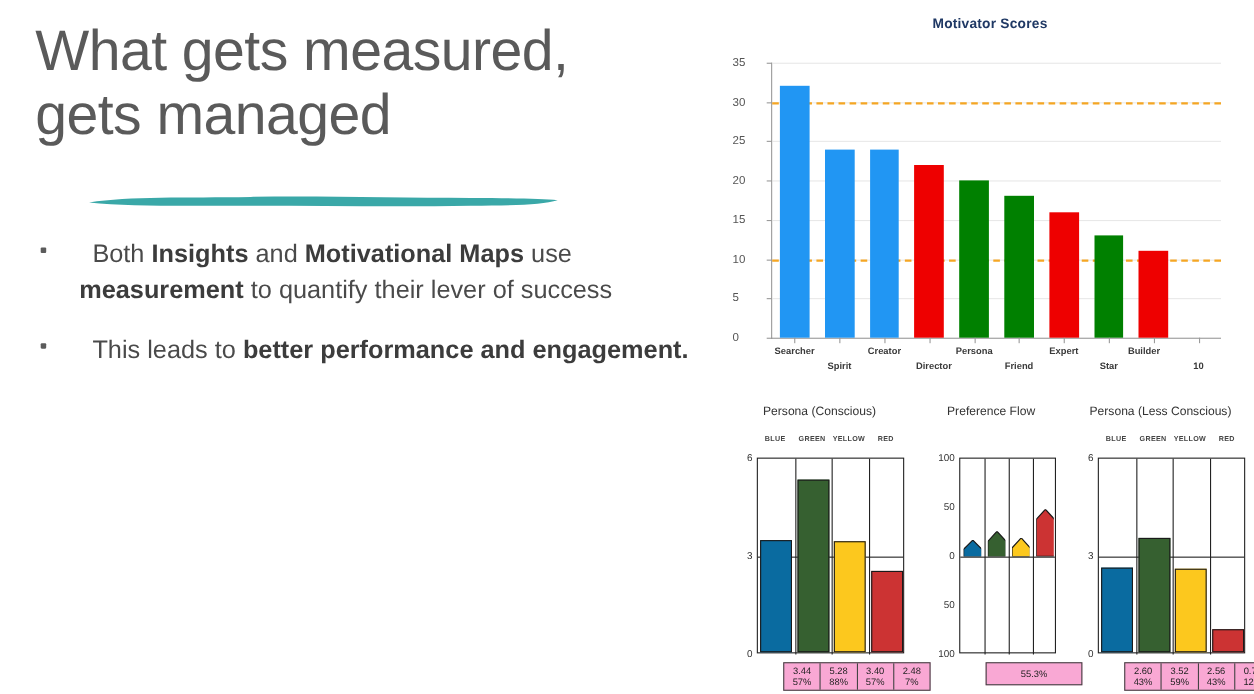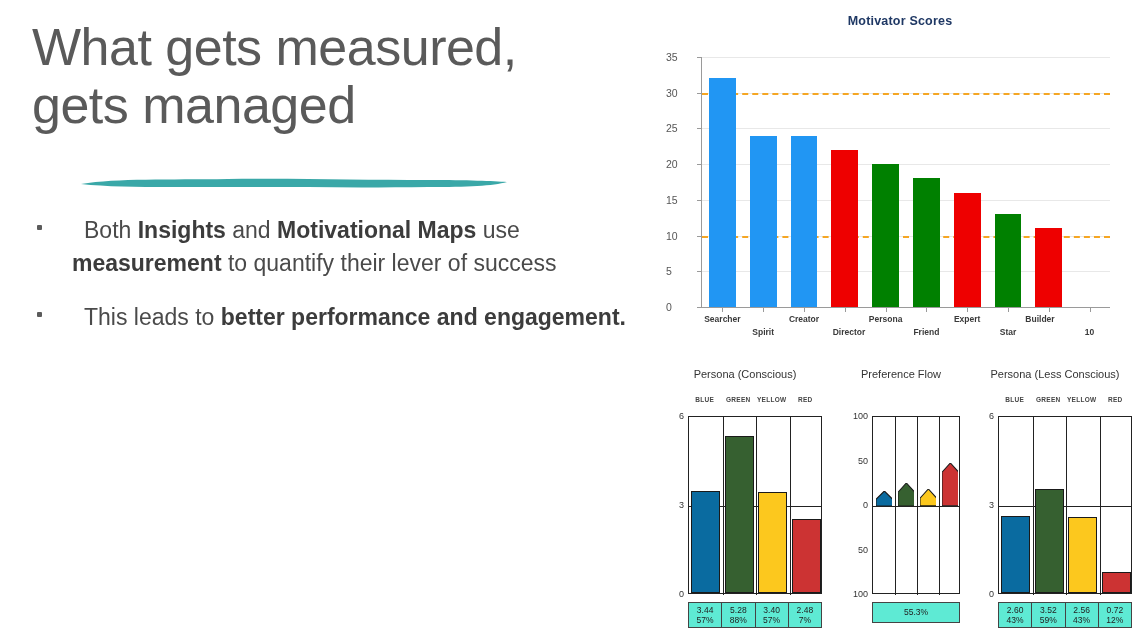--- a/index.html
+++ b/index.html
@@ -70,21 +70,21 @@
     text-align:center;transform:translateX(-50%);letter-spacing:0.3px;
   }
   .p-box{position:absolute;border:1.3px solid #222;background:#fff;box-sizing:border-box;}
   .p-vline{position:absolute;top:0;width:1.3px;background:#222;}
   .p-mid{position:absolute;left:0;width:100%;height:1.3px;background:#222;}
   .p-bar{position:absolute;bottom:0;box-sizing:border-box;border:1.2px solid #1a1a1a;}
   .p-ylab{
     position:absolute;font-size:9px;color:#333;text-align:right;
     width:22px;transform:translateY(-50%);
   }
-  .p-table{position:absolute;border:1.2px solid #444;box-sizing:border-box;display:flex;background:#5eead4;}
+  .p-table{position:absolute;border:1.2px solid #444;box-sizing:border-box;display:flex;background:#f9a8d4;margin-left:24px;}
   .p-cell{
     flex:1;border-right:1.2px solid #444;text-align:center;
     font-size:8.5px;color:#222;line-height:1.25;padding:1.5px 0;
   }
   .p-cell:last-child{border-right:none;}
   .p-cell .v2{display:block;}
   .flow-arrow{position:absolute;}
 </style>
 </head>
 <body>

